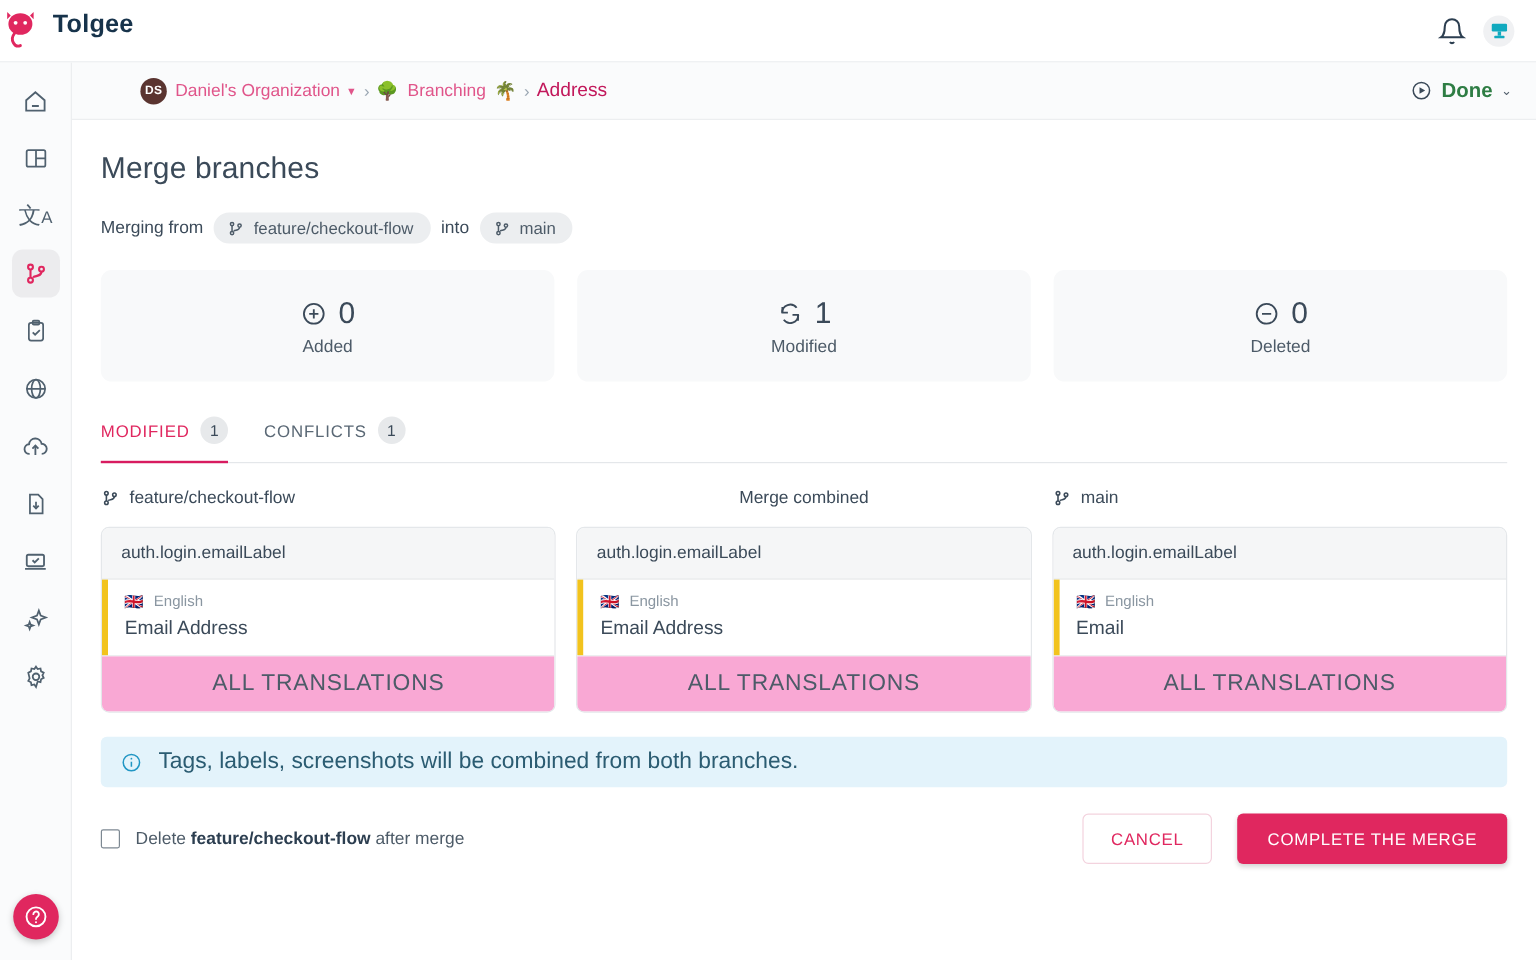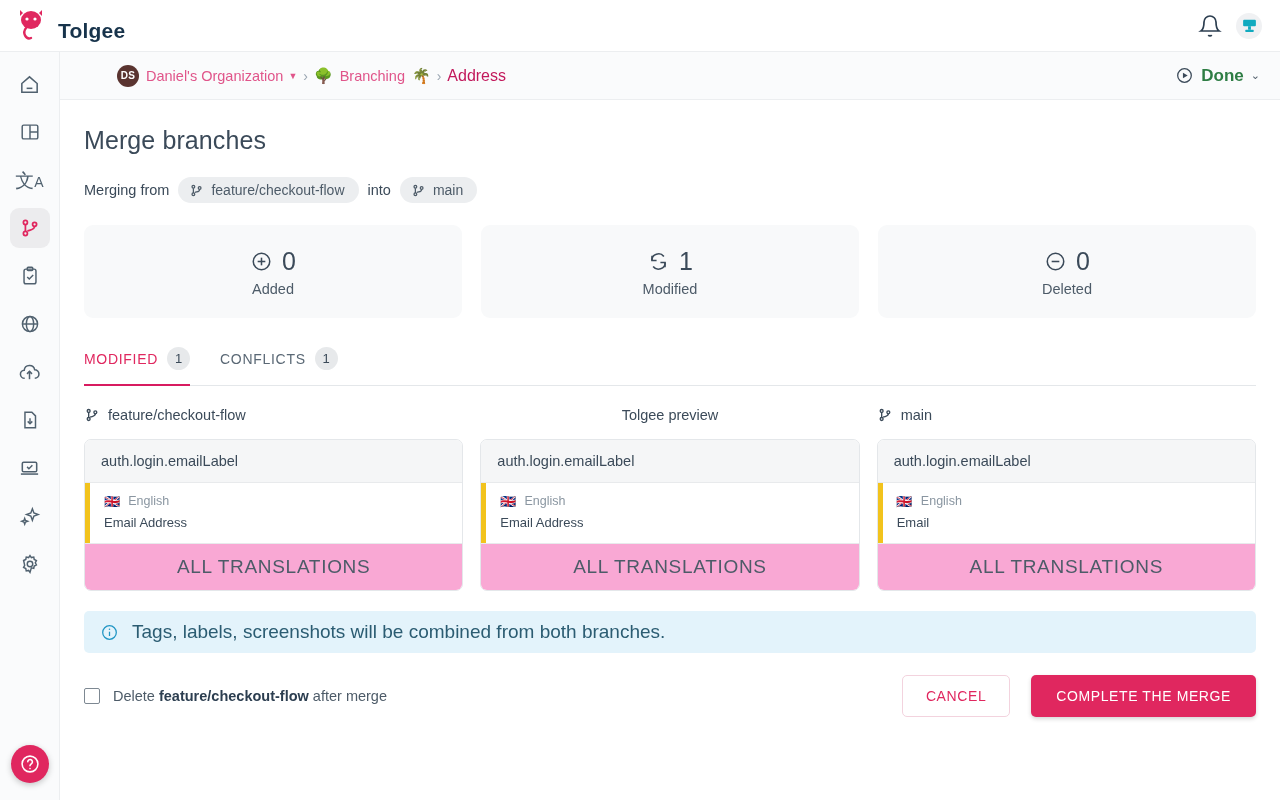--- a/index.html
+++ b/index.html
@@ -12,21 +12,21 @@
   }
 
   
   .topbar {
     position: absolute; top: 0; left: 0; width: 1280px; height: 52px;
     background: #fff;
     display: flex; align-items: center;
     border-bottom: 1px solid #eceef0;
     z-index: 5;
   }
-  .logo-wrap { display: flex; align-items: flex-end; padding-left: 14px; gap: 10px; }
+  .logo-wrap { display: flex; align-items: flex-start; gap: 10px; }
   .logo-mark { width: 34px; height: 34px; display: block; }
   .logo-text { font-size: 21px; font-weight: bold; color: #17334b; letter-spacing: .2px; }
   .topbar-right { margin-left: auto; display: flex; align-items: center; gap: 14px; padding-right: 18px; }
   .bell { width: 24px; height: 24px; color: #2c3e50; }
   .avatar-user {
     width: 26px; height: 26px; border-radius: 50%;
     background: #f0f1f3; display: flex; align-items: center; justify-content: center;
   }
 
   
@@ -124,21 +124,21 @@
   .col { flex: 1; }
   .col-head { display: flex; align-items: center; gap: 8px; font-size: 14.5px; color: #3b4a59; height: 26px; }
   .col-head.center { justify-content: center; }
   .panel { border: 1px solid #e4e7ea; border-radius: 7px; overflow: hidden; margin-top: 11px; background: #fff; }
   .panel-key { background: #f5f6f7; padding: 13px 16px; font-size: 14.5px; color: #3b4a59; border-bottom: 1px solid #e8eaec; }
   .panel-tr { display: flex; border-bottom: 1px solid #e8eaec; }
   .tr-bar { width: 5px; background: #f2c31d; flex: 0 0 5px; }
   .tr-body { padding: 11px 16px 13px 14px; }
   .tr-lang { display: flex; align-items: center; gap: 8px; font-size: 12.5px; color: #8a96a1; margin-bottom: 7px; }
   .flag { font-size: 13px; line-height: 1; }
-  .tr-text { font-size: 13px; color: #3b4a59; }
+  .tr-text { font-size: 16px; color: #3b4a59; }
   .panel-foot {
     text-align: center; padding: 12px 0; font-size: 19px; letter-spacing: .7px;
     color: #4d5b68; background: #f9a8d4; cursor: pointer;
   }
 
   
   .banner {
     margin: 20px 24px 0 24px; background: #e3f3fb;
     border-radius: 5px; height: 42px;
     display: flex; align-items: center; gap: 13px; padding: 0 16px;
@@ -400,21 +400,21 @@
             </div>
             <div class="tr-text">Email Address</div>
           </div>
         </div>
         <div class="panel-foot">ALL TRANSLATIONS</div>
       </div>
     </div>
 
     <div class="col">
       <div class="col-head center">
-        <span>Tolgee preview</span>
+        <span>Merge combined</span>
       </div>
       <div class="panel">
         <div class="panel-key">auth.login.emailLabel</div>
         <div class="panel-tr">
           <div class="tr-bar"></div>
           <div class="tr-body">
             <div class="tr-lang">
               <span class="flag">🇬🇧</span>
               <span>English</span>
             </div>

